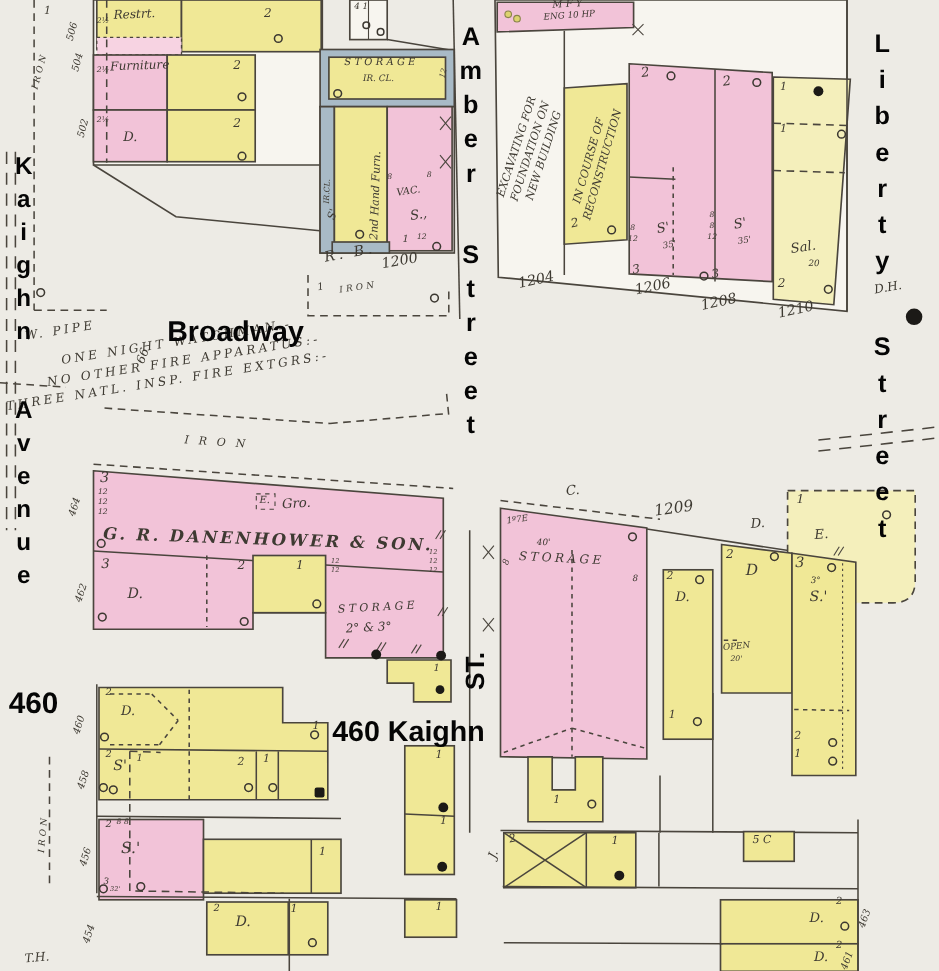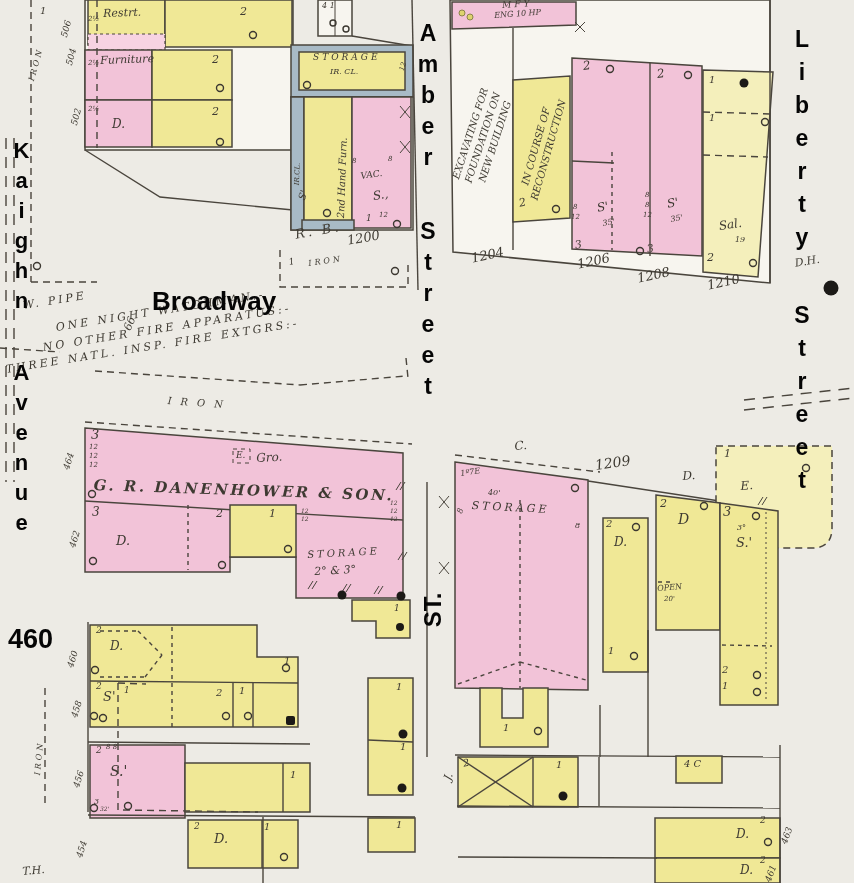--- a/index.html
+++ b/index.html
@@ -305,21 +305,21 @@
       <span class="ann" style="left: 645px; top: 192px; font-size: 7px;">8</span>
       <span class="ann" style="left: 645px; top: 202px; font-size: 7px;">8</span>
       <span class="ann" style="left: 643px; top: 212px; font-size: 7px;">12</span>
       <span class="ann" style="left: 666px; top: 198px; font-size: 12px; transform: rotate(-10deg);">S'</span>
       <span class="ann" style="left: 670px; top: 216px; font-size: 8px; transform: rotate(-10deg);">35'</span>
       <span class="ann" style="left: 574px; top: 240px; font-size: 11px; transform: rotate(-10deg);">3</span>
       <span class="ann" style="left: 646px; top: 244px; font-size: 11px; transform: rotate(-10deg);">3</span>
       <span class="ann" style="left: 709px; top: 75px; font-size: 10px;">1</span>
       <span class="ann" style="left: 709px; top: 113px; font-size: 10px;">1</span>
       <span class="ann" style="left: 718px; top: 220px; font-size: 12px; transform: rotate(-8deg);">Sal.</span>
-      <span class="ann" style="left: 735px; top: 236px; font-size: 8px;">19</span>
+      <span class="ann" style="left: 735px; top: 236px; font-size: 8px;">20</span>
       <span class="ann" style="left: 707px; top: 252px; font-size: 11px;">2</span>
       <span class="ann" style="left: 470px; top: 252px; font-size: 13px; transform: rotate(-12deg);">1204</span>
       <span class="ann" style="left: 576px; top: 258px; font-size: 13px; transform: rotate(-12deg);">1206</span>
       <span class="ann" style="left: 636px; top: 272px; font-size: 13px; transform: rotate(-12deg);">1208</span>
       <span class="ann" style="left: 706px; top: 279px; font-size: 13px; transform: rotate(-12deg);">1210</span>
       <span class="ann" style="left: 794px; top: 258px; font-size: 11px; transform: rotate(-10deg);">D.H.</span>
       <span class="ann spaced" style="left: 22px; top: 300px; font-size: 11px; transform: rotate(-9deg);">W. PIPE</span>
       <span class="ann" style="left: 122px; top: 328px; font-size: 11px; transform: rotate(-68deg);">66</span>
       <span class="ann spaced" style="left: 55px; top: 322px; font-size: 11px; transform: rotate(-9deg);">ONE NIGHT WATCHMAN.-</span>
       <span class="ann spaced" style="left: 42px; top: 342px; font-size: 11px; transform: rotate(-9deg);">NO OTHER FIRE APPARATUS:-</span>
@@ -391,29 +391,30 @@
       <span class="ann" style="left: 664px; top: 596px; font-size: 7px;">20'</span>
       <span class="ann" style="left: 723px; top: 505px; font-size: 13px;">3</span>
       <span class="ann" style="left: 737px; top: 524px; font-size: 8px;">3°</span>
       <span class="ann" style="left: 736px; top: 536px; font-size: 13px;">S.'</span>
       <span class="ann" style="left: 722px; top: 665px; font-size: 10px;">2</span>
       <span class="ann" style="left: 722px; top: 681px; font-size: 10px;">1</span>
       <span class="ann" style="left: 503px; top: 723px; font-size: 10px;">1</span>
       <span class="ann" style="left: 442px; top: 778px; font-size: 11px; transform: rotate(-70deg);">J.</span>
       <span class="ann" style="left: 462px; top: 759px; font-size: 10px; transform: rotate(-12deg);">2</span>
       <span class="ann" style="left: 556px; top: 760px; font-size: 10px;">1</span>
-      <span class="ann" style="left: 684px; top: 759px; font-size: 10px;">4 C</span>
+      <span class="ann" style="left: 684px; top: 759px; font-size: 10px;">5 C</span>
       <span class="ann" style="left: 736px; top: 828px; font-size: 12px;">D.</span>
       <span class="ann" style="left: 760px; top: 816px; font-size: 9px;">2</span>
       <span class="ann" style="left: 740px; top: 864px; font-size: 12px;">D.</span>
       <span class="ann" style="left: 760px; top: 856px; font-size: 9px;">2</span>
       <span class="ann" style="left: 780px; top: 842px; font-size: 9px; transform: rotate(-70deg);">463</span>
       <span class="ann" style="left: 764px; top: 880px; font-size: 9px; transform: rotate(-70deg);">461</span>
     </div>
 
 <div class="overlay vstreet" style="left:8px;top:138px;font-size:22px;letter-spacing:5px;">Kaighn Avenue</div>
 <div class="overlay vstreet" style="left:414px;top:20px;font-size:23px;letter-spacing:5px;">Amber Street</div>
 <div class="overlay vstreet" style="left:788px;top:26px;font-size:23px;letter-spacing:7px;">Liberty Street</div>
 <div class="overlay" style="left:152px;top:286px;font-size:26px;">Broadway</div>
 <div class="overlay" style="left: 416px;top:596px;font-size:24px;transform:rotate(-90deg);transform-origin:center;">ST.</div>
 <div class="overlay" style="left:8px;top:624px;font-size:27px;">460</div>
+<div class="overlay" style="left:302px;top:650px;font-size:26px;">460 Kaighn</div>
 
 </div>
 
 </body></html>

